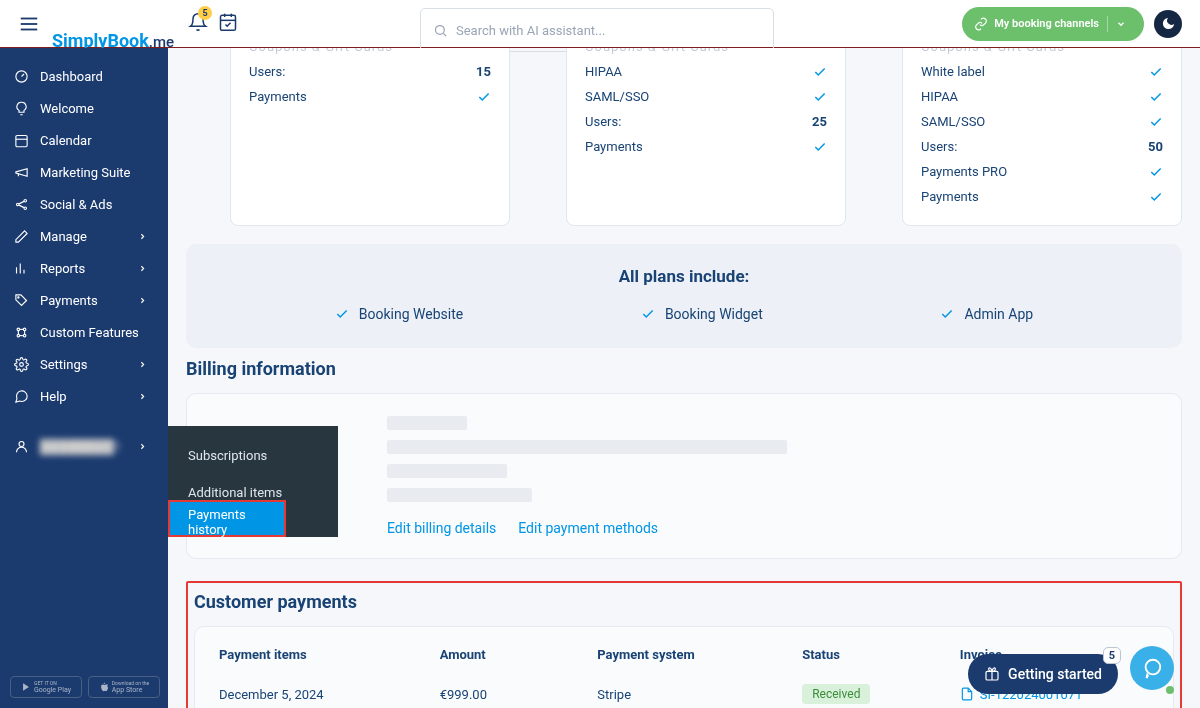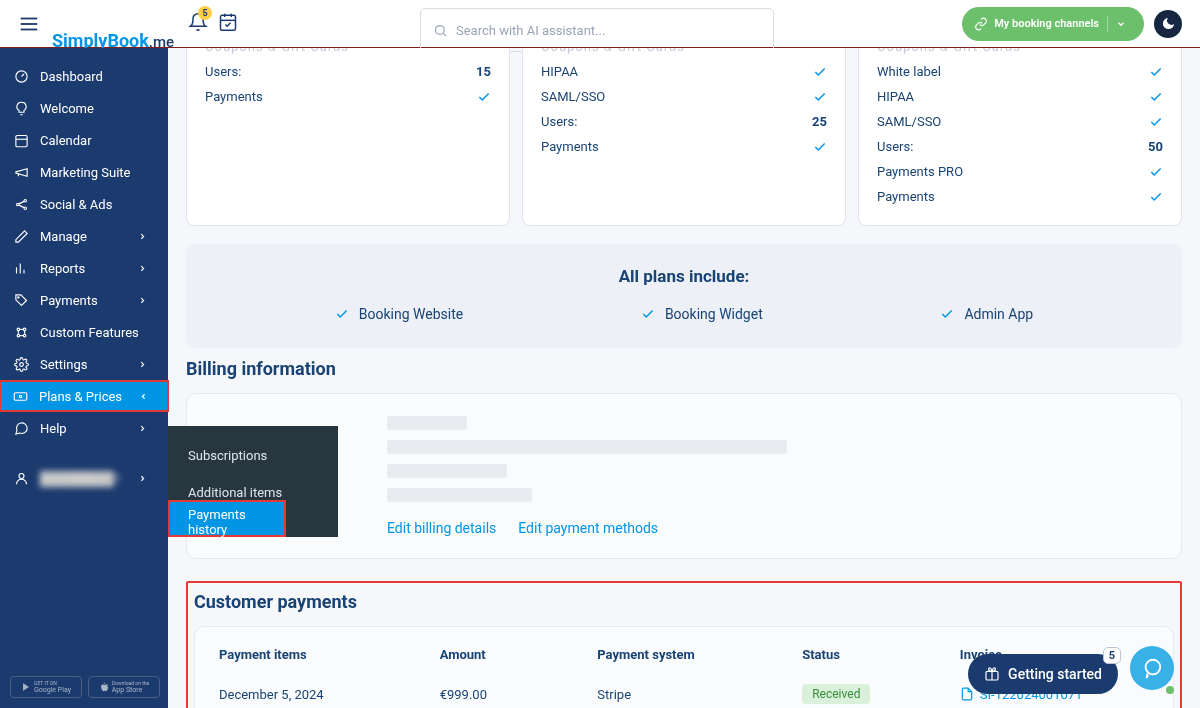--- a/index.html
+++ b/index.html
@@ -41,21 +41,21 @@
 .submenu { position: absolute; left: 168px; top: 426px; width: 170px; background: #27363f; z-index: 30; }
 .sub-item { height: 37px; display: flex; align-items: flex-end; padding-left: 20px; font-size: 13px; color: #dfe5ec; cursor: pointer; }
 .sub-item.active { background: #0095e5; color: #fff; }
 .sub-highlight-red { box-shadow: inset 0 0 0 2px #e53935; }
 
 
 .main { position: absolute; left: 168px; top: 48px; right: 0; bottom: 0; padding: 0 18px; overflow: hidden; }
 
 
 .plan-row { display: flex; gap: 12px; }
-.plan-card { flex: 1; border: 1px solid #e1e6ee; background: #fff; border-radius: 8px; padding: 0 18px 16px 18px; overflow: hidden; }
+.plan-card { flex: 1; border: 1px solid #e1e6ee; background: #fff; border-radius: 8px; padding: 0 18px 16px 18px; overflow: hidden; margin-left: 44px; }
 .plan-feat { display: flex; justify-content: space-between; align-items: center; font-size: 13px; color: #184374; padding: 5px 0; }
 .plan-feat .truncated { color: #c5ccd7; font-size: 13px; letter-spacing: 1px; }
 .check { width: 14px; height: 14px; fill: none; stroke: #0095e5; stroke-width: 2.5; }
 .plan-val { font-weight: 700; color: #184374; }
 
 
 .plans-include { margin-top: 18px; background: #edf1f7; border-radius: 10px; padding: 22px 0 26px 0; text-align: center; }
 .plans-include h3 { font-size: 17px; font-weight: 700; color: #184374; margin-bottom: 20px; }
 .include-row { display: flex; justify-content: space-around; padding: 0 60px; }
 .include-item { display: flex; align-items: center; gap: 10px; font-size: 14px; color: #184374; }
@@ -230,30 +230,20 @@
       <span>Custom Features</span>
     </div>
     <div class="side-item">
       <svg viewBox="0 0 24 24" fill="none" stroke="currentColor" stroke-width="1.8">
           <circle cx="12" cy="12" r="3"></circle>
           <path d="M19.4 15a1.7 1.7 0 0 0 .3 1.8l.1.1a2 2 0 1 1-2.8 2.8l-.1-.1a1.7 1.7 0 0 0-1.8-.3 1.7 1.7 0 0 0-1 1.5V21a2 2 0 1 1-4 0v-.1a1.7 1.7 0 0 0-1-1.5 1.7 1.7 0 0 0-1.8.3l-.1.1a2 2 0 1 1-2.8-2.8l.1-.1a1.7 1.7 0 0 0 .3-1.8 1.7 1.7 0 0 0-1.5-1H3a2 2 0 1 1 0-4h.1a1.7 1.7 0 0 0 1.5-1 1.7 1.7 0 0 0-.3-1.8l-.1-.1a2 2 0 1 1 2.8-2.8l.1.1a1.7 1.7 0 0 0 1.8.3H9a1.7 1.7 0 0 0 1-1.5V3a2 2 0 1 1 4 0v.1a1.7 1.7 0 0 0 1 1.5 1.7 1.7 0 0 0 1.8-.3l.1-.1a2 2 0 1 1 2.8 2.8l-.1.1a1.7 1.7 0 0 0-.3 1.8V9a1.7 1.7 0 0 0 1.5 1H21a2 2 0 1 1 0 4h-.1a1.7 1.7 0 0 0-1.5 1z"></path>
         </svg>
       <span>Settings</span>
       <svg class="chev-r" viewBox="0 0 24 24" fill="none" stroke="currentColor" stroke-width="3">
           <polyline points="9 6 15 12 9 18"></polyline>
-        </svg>
-    </div>
-    <div class="side-item active side-highlight-red" style="margin: 0 -1px;">
-      <svg viewBox="0 0 24 24" fill="none" stroke="currentColor" stroke-width="1.8">
-          <rect x="2" y="6" width="20" height="12" rx="2"></rect>
-          <circle cx="12" cy="12" r="2"></circle>
-        </svg>
-      <span>Plans &amp; Prices</span>
-      <svg class="chev-r" viewBox="0 0 24 24" fill="none" stroke="currentColor" stroke-width="3">
-          <polyline points="15 6 9 12 15 18"></polyline>
         </svg>
     </div>
     <div class="side-item">
       <svg viewBox="0 0 24 24" fill="none" stroke="currentColor" stroke-width="1.8">
           <path d="M21 11.5a8.38 8.38 0 0 1-8.5 8.5 8.5 8.5 0 0 1-3.5-.7L3 21l1.7-6a8.5 8.5 0 1 1 16.3-3.5z"></path>
         </svg>
       <span>Help</span>
       <svg class="chev-r" viewBox="0 0 24 24" fill="none" stroke="currentColor" stroke-width="3">
           <polyline points="9 6 15 12 9 18"></polyline>
         </svg>

